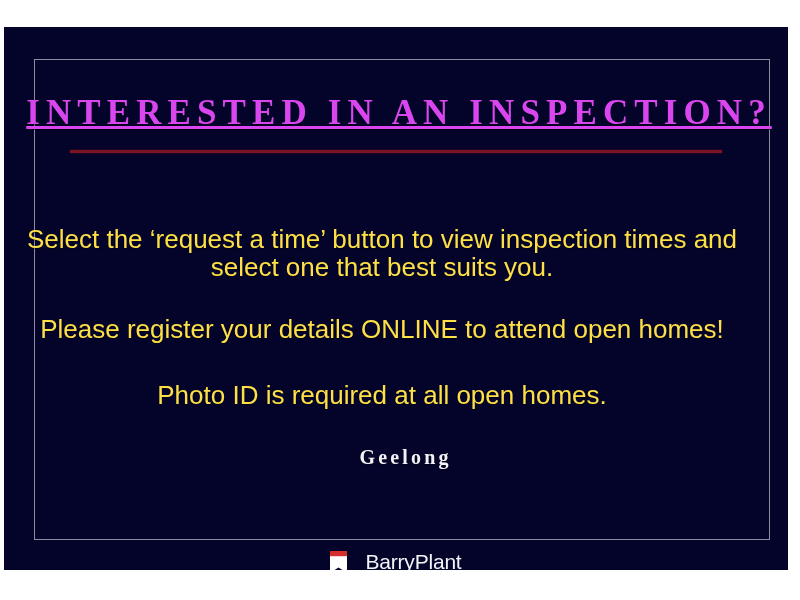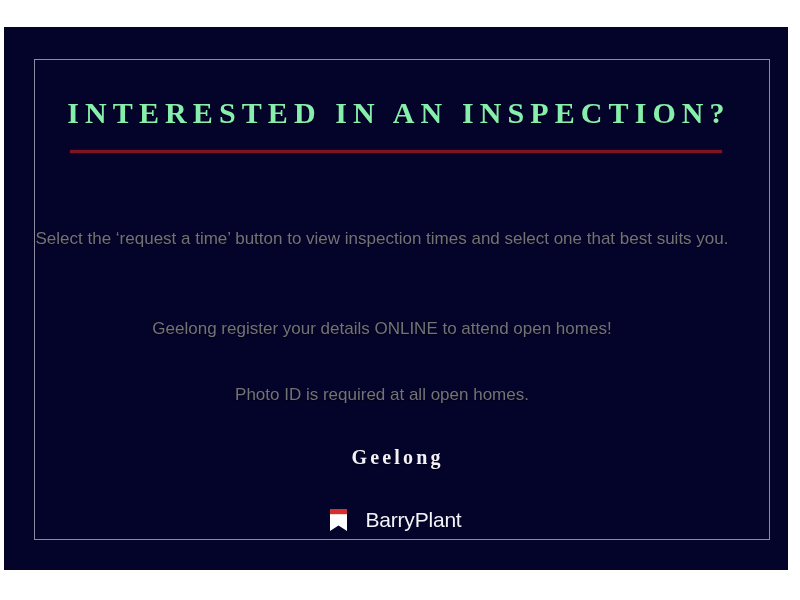--- a/index.html
+++ b/index.html
@@ -49,78 +49,80 @@
   #heading-block {
     position: absolute;
     left: 0;
     top: 68px;
     width: 784px;
     text-align: center;
   }
   #headline {
     font-family: "Liberation Serif", "DejaVu Serif", serif;
     font-weight: bold;
-    font-size: 30px;
+    font-size: 35px;
     line-height: 36px;
     letter-spacing: 6.1px;
-    color: #86efac;
+    color: #d946ef;
     text-indent: 6px;
     white-space: nowrap;
     text-shadow: 0 1px 1px rgba(0,0,0,0.55);
+    text-decoration: underline;
   }
   #headline-rule {
     width: 652px;
     height: 3px;
     margin: 19px auto 0 auto;
     background: #7d1424;
     box-shadow: 0 0 2px rgba(170,30,45,0.55);
   }
 
   
   .body-text {
     position: absolute;
     width: 756px;
     left: 0;
     text-align: center;
-    color: #737373;
+    color: #fde047;
     font-family: "Liberation Sans", sans-serif;
-    font-size: 17px;
+    font-size: 26px;
     line-height: 28px;
     font-weight: normal;
     text-shadow: 0 1px 1px rgba(0,0,0,0.5);
   }
   #para-1 { top: 198px; }
   #para-2 { top: 288px; }
   #para-3 { top: 354px; }
 
   
   #contact {
     position: absolute;
     left: 0;
     top: 417px;
     width: 784px;
     text-align: center;
     font-family: "Liberation Serif", "DejaVu Serif", serif;
     font-weight: bold;
     color: #f2f2f6;
     text-shadow: 0 1px 1px rgba(0,0,0,0.5);
+    padding-left: 8px;
   }
   .contact-line {
     font-size: 20px;
     line-height: 27px;
     letter-spacing: 3.2px;
     text-indent: 3.2px;
     white-space: nowrap;
   }
 
   
   #logo {
     position: absolute;
     left: 0;
-    top: 482px;
+    top: 524px;
     width: 784px;
     display: flex;
     align-items: center;
     justify-content: center;
     gap: 18px;
   }
   #logo-mark {
     display: block;
     width: 17px;
     height: 22px;
@@ -143,21 +145,21 @@
 
     <div id="frame"></div>
 
     <div id="heading-block">
       <div id="headline">INTERESTED IN AN INSPECTION?</div>
       <div id="headline-rule"></div>
     </div>
 
     <div id="para-1" class="body-text">Select the ‘request a time’ button to view inspection times and select one that best suits you.</div>
 
-    <div id="para-2" class="body-text">Geelong register your details ONLINE to attend open homes!</div>
+    <div id="para-2" class="body-text">Please register your details ONLINE to attend open homes!</div>
 
     <div id="para-3" class="body-text">Photo ID is required at all open homes.</div>
 
     <div id="contact">
       <div class="contact-line">Geelong</div>
     </div>
 
     <div id="logo">
       <svg id="logo-mark" viewBox="0 0 17 22" aria-hidden="true">
         <path d="M0 0 H17 V22 L8.5 16.4 L0 22 Z" fill="#ffffff"></path>

